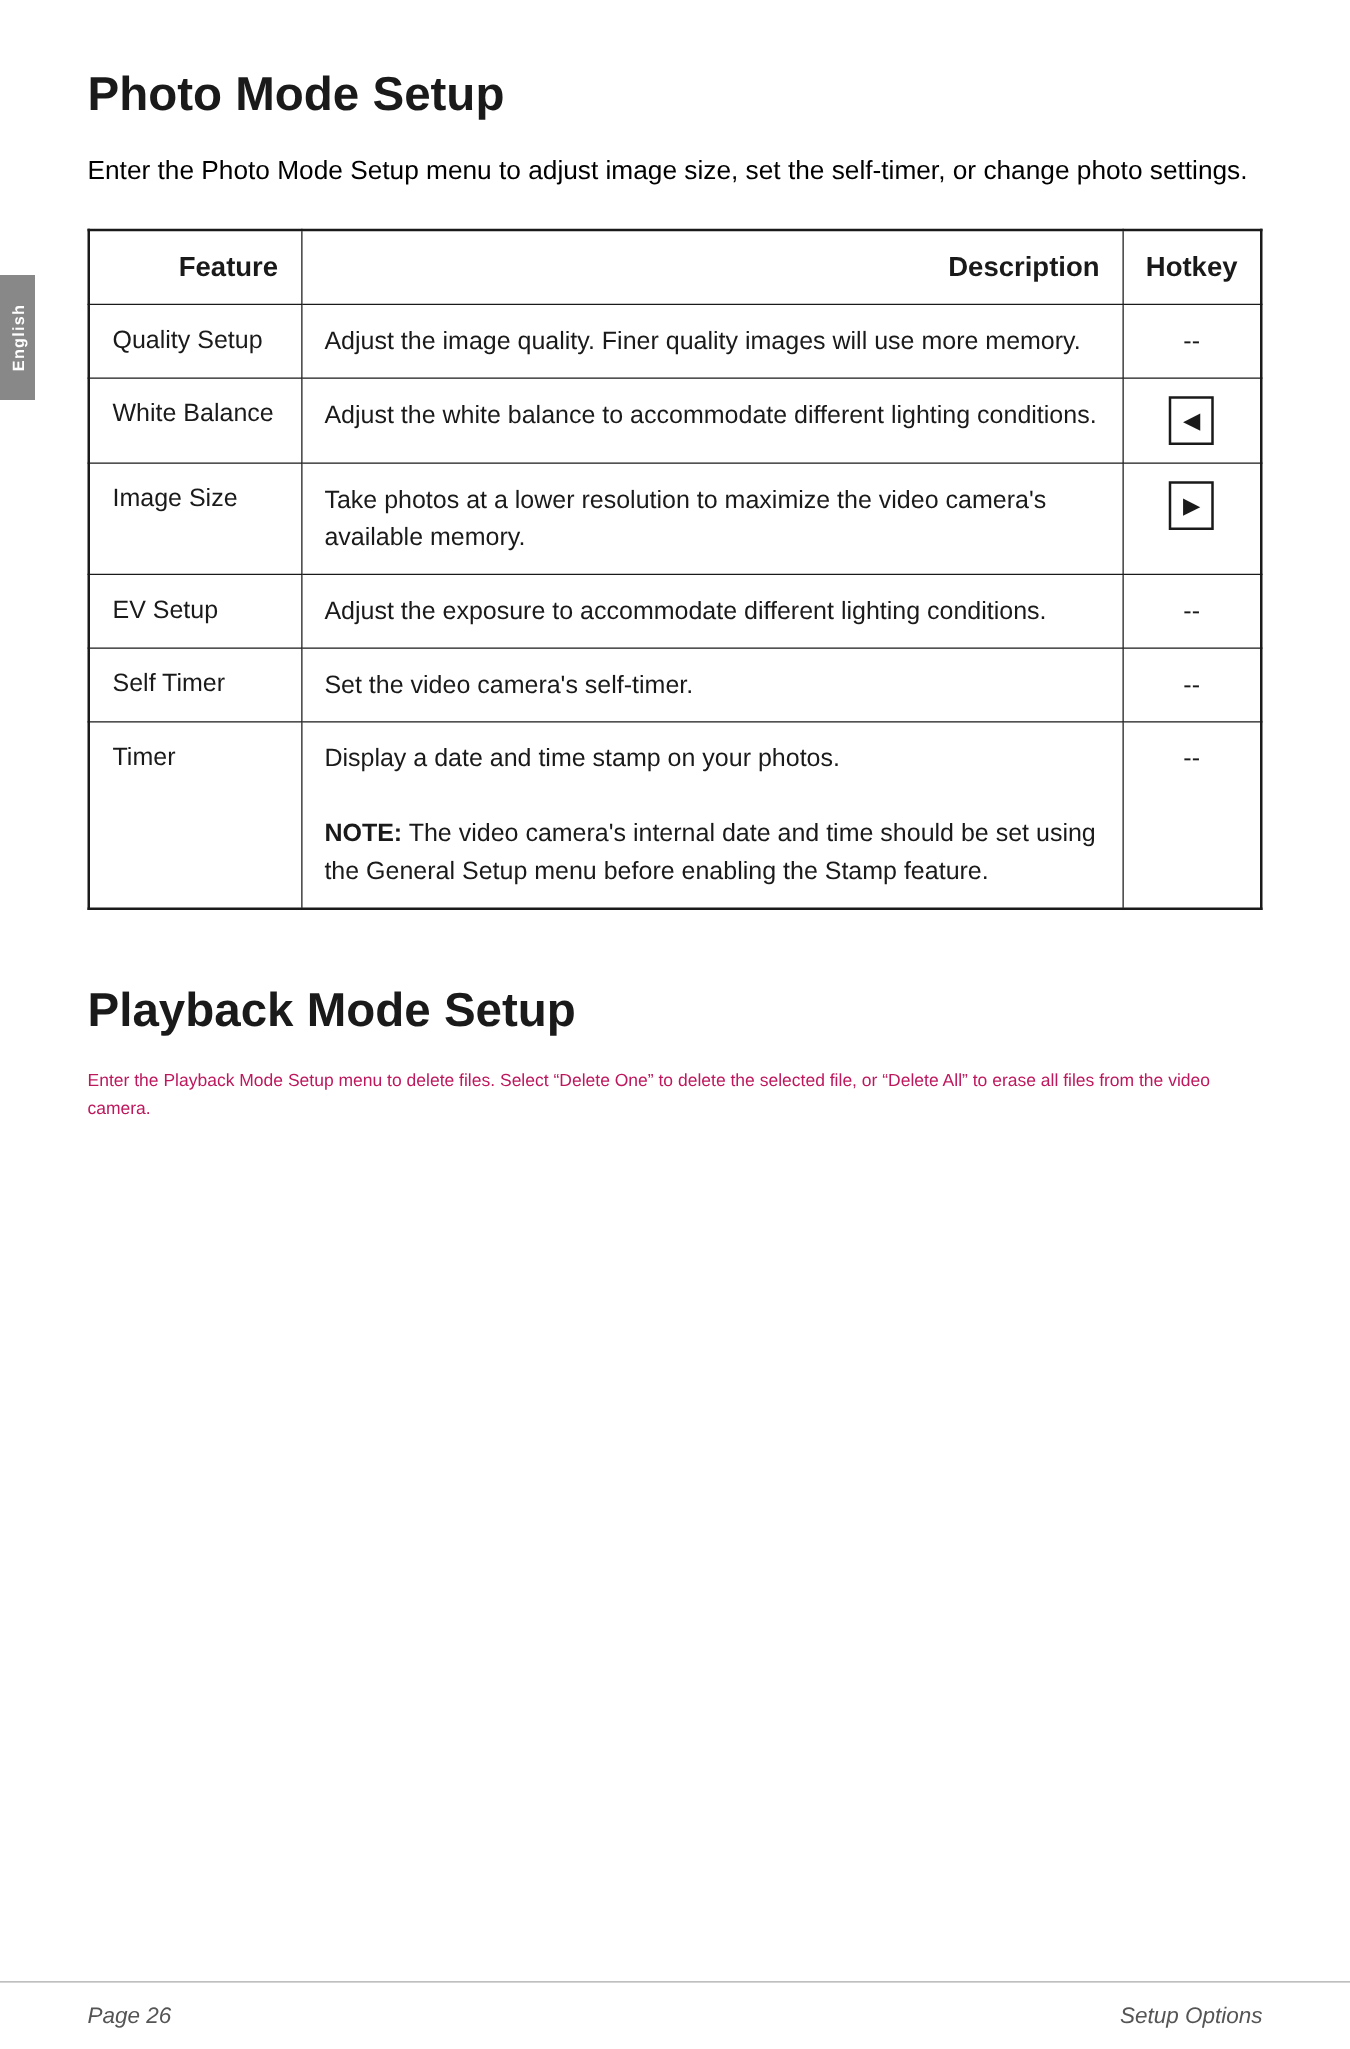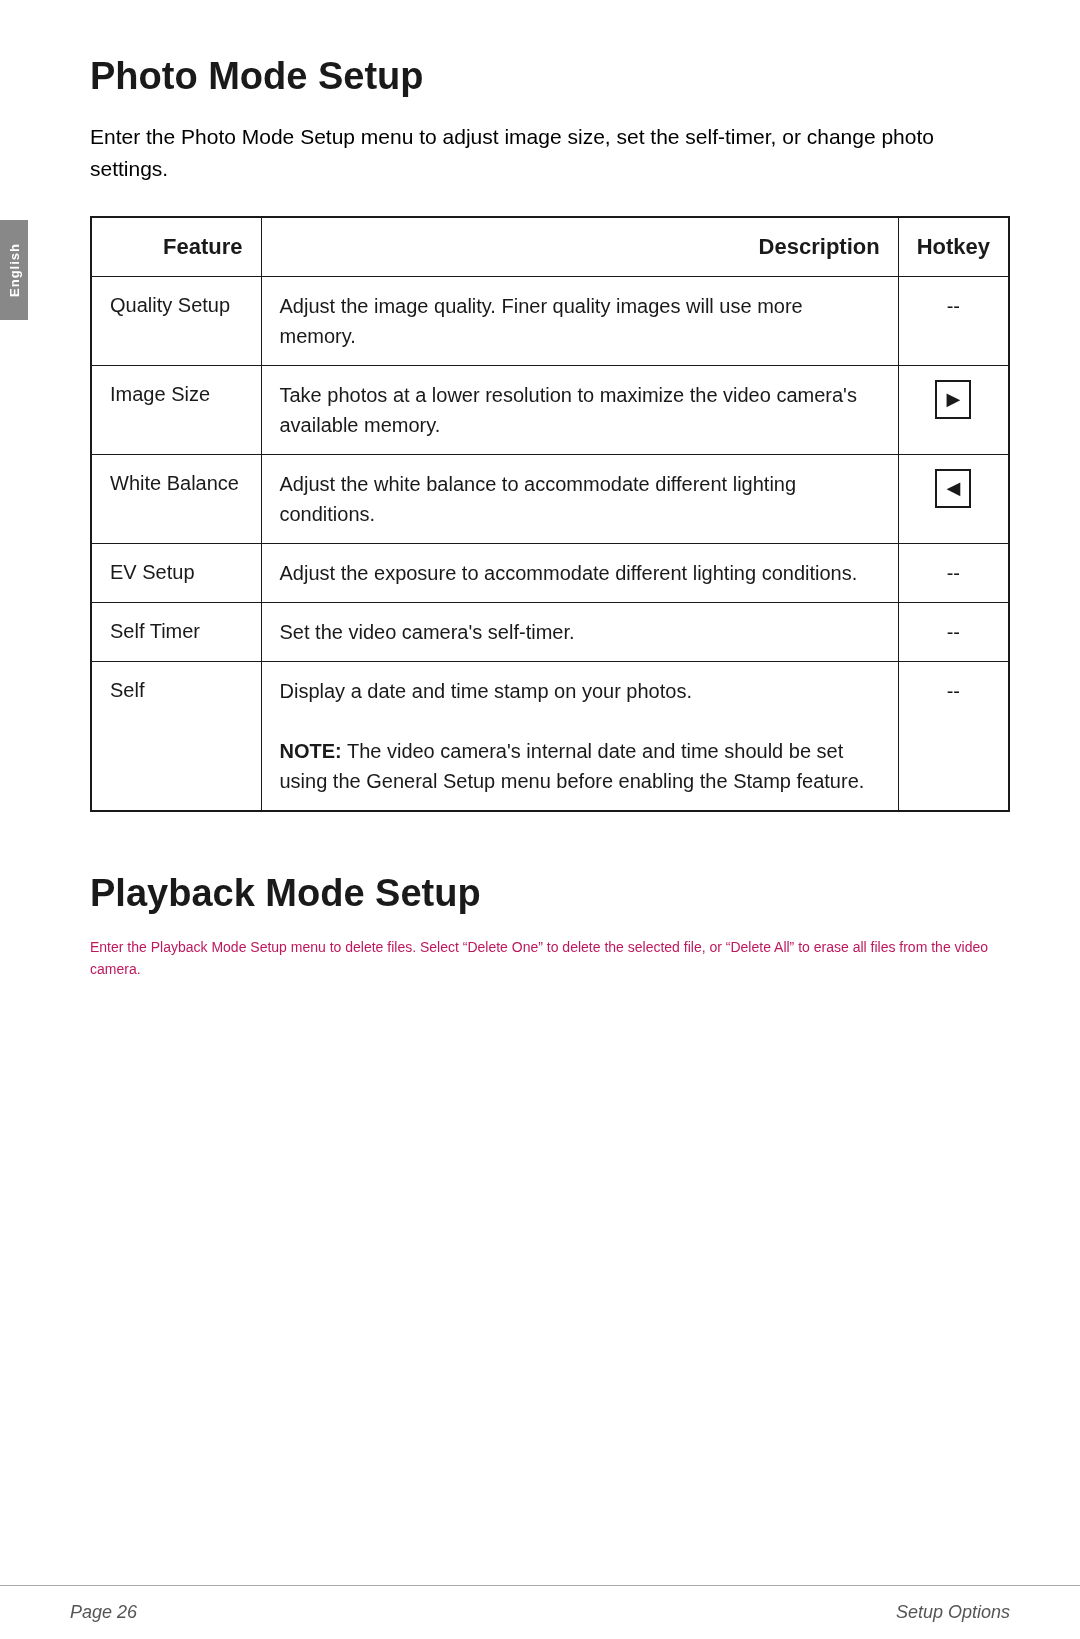--- a/index.html
+++ b/index.html
@@ -44,21 +44,20 @@
       font-weight: 600;
       writing-mode: vertical-rl;
       transform: rotate(180deg);
       letter-spacing: 1px;
     }
 
     
     .main-content {
       padding: 55px 70px 0 70px;
       flex: 1;
-      margin-left: 20px;
     }
 
     
     .section-title {
       font-size: 38px;
       font-weight: 800;
       color: #1a1a1a;
       margin-bottom: 22px;
       line-height: 1.15;
     }
@@ -201,49 +200,49 @@
       </thead>
       <tbody>
 
         <tr>
           <td class="col-feature">Quality Setup</td>
           <td class="col-description">Adjust the image quality. Finer quality images will use more memory.</td>
           <td class="col-hotkey">--</td>
         </tr>
 
         <tr>
+          <td class="col-feature">White Balance</td>
+          <td class="col-description">Adjust the white balance to accommodate different lighting conditions.</td>
+          <td class="col-hotkey">
+            <span class="hotkey-icon">◀</span>
+          </td>
+        </tr>
+
+        <tr>
           <td class="col-feature">Image Size</td>
           <td class="col-description">Take photos at a lower resolution to maximize the video camera's available memory.</td>
           <td class="col-hotkey">
             <span class="hotkey-icon">▶</span>
           </td>
         </tr>
 
         <tr>
-          <td class="col-feature">White Balance</td>
-          <td class="col-description">Adjust the white balance to accommodate different lighting conditions.</td>
-          <td class="col-hotkey">
-            <span class="hotkey-icon">◀</span>
-          </td>
-        </tr>
-
-        <tr>
           <td class="col-feature">EV Setup</td>
           <td class="col-description">Adjust the exposure to accommodate different lighting conditions.</td>
           <td class="col-hotkey">--</td>
         </tr>
 
         <tr>
           <td class="col-feature">Self Timer</td>
           <td class="col-description">Set the video camera's self-timer.</td>
           <td class="col-hotkey">--</td>
         </tr>
 
         <tr>
-          <td class="col-feature">Self</td>
+          <td class="col-feature">Timer</td>
           <td class="col-description">
             Display a date and time stamp on your photos.<br><br>
             <span class="note-bold">NOTE:</span> The video camera's internal date and time should be set using the General Setup menu before enabling the Stamp feature.
           </td>
           <td class="col-hotkey">--</td>
         </tr>
       </tbody>
     </table>
 
     <h2 class="section-title-2">Playback Mode Setup</h2>

